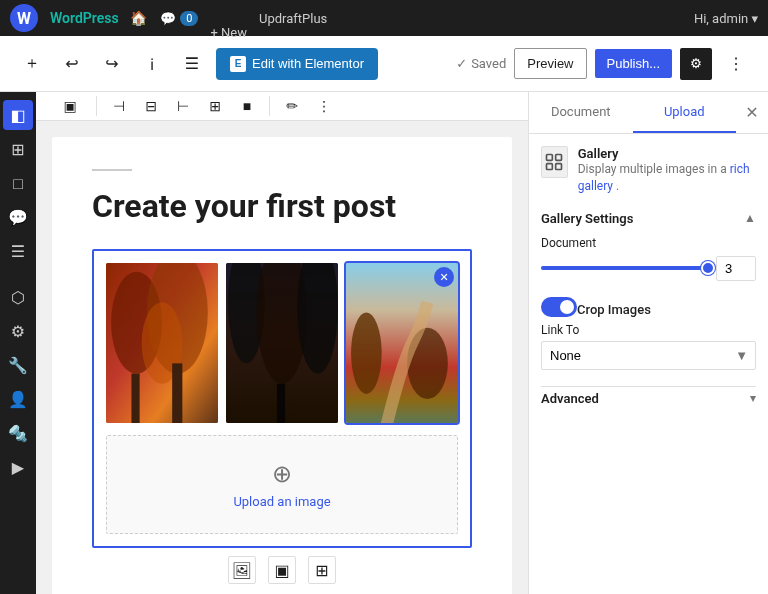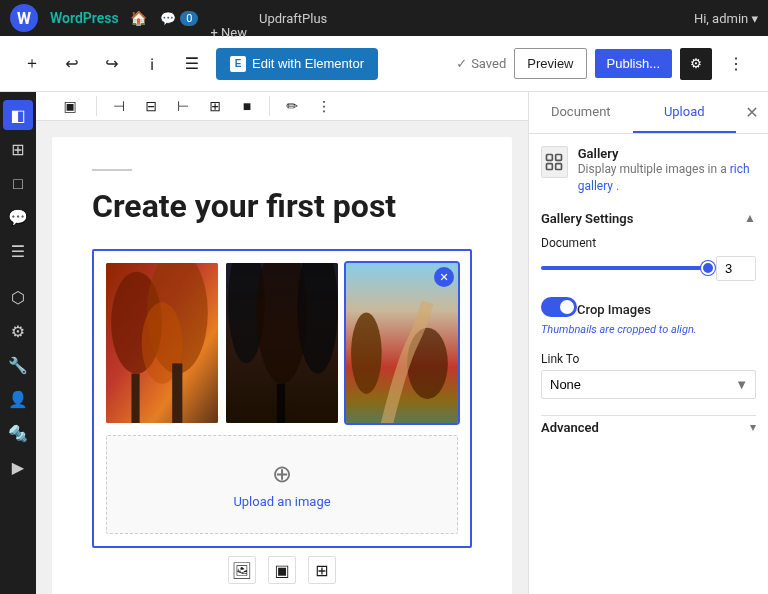--- a/index.html
+++ b/index.html
@@ -597,21 +597,20 @@
           </div>
           <input type="number" class="columns-input" value="3" style="">
         </div>
 
         <div class="crop-row">
           <div class="toggle">
             <div class="toggle-thumb"></div>
           </div>
           <span class="crop-label">Crop Images</span>
         </div>
-        <div class="crop-hint">Thumbnails are cropped to align.</div>
 
         <div class="link-to-label">Link To</div>
         <div class="select-wrapper">
           <select class="select-field">
             <option>None</option>
             <option>Media File</option>
             <option>Attachment Page</option>
             <option>Custom URL</option>
           </select>
           <span class="select-arrow">▼</span>

